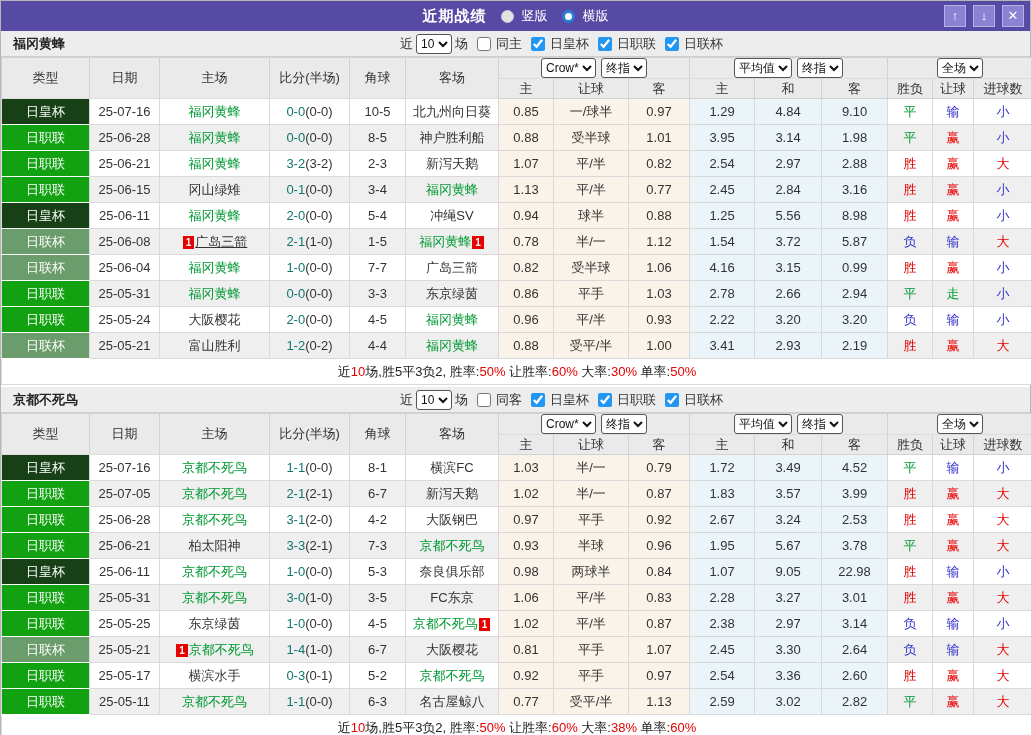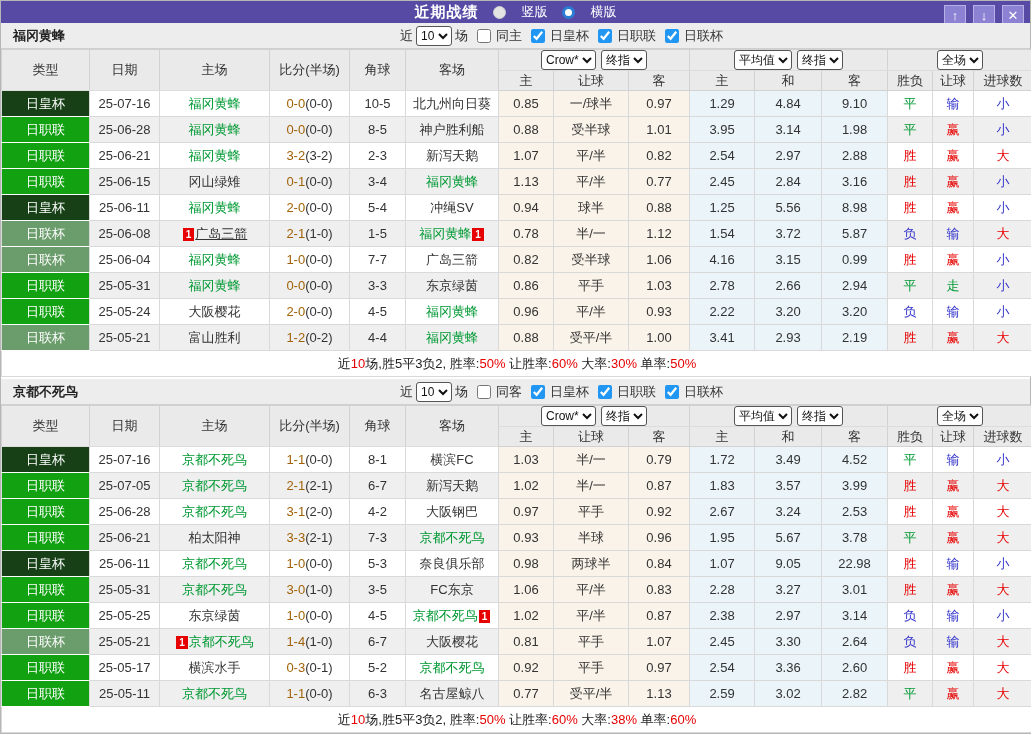--- a/index.html
+++ b/index.html
@@ -4,26 +4,26 @@
 <style>
   * { box-sizing: border-box; margin: 0; padding: 0; }
   body {
     font-family: "Liberation Sans", "DejaVu Sans", sans-serif;
     background: #fff; width: 1031px;
   }
   .wrap { width: 1031px; border: 1px solid #b6b6b6; background: #fff; }
 
   
   .titlebar {
-    position: relative; height: 22px; background: #574aa5;
+    position: relative; height: 30px; background: #574aa5;
     display: flex; align-items: center; justify-content: center;
   }
   .titlebar .title { color: #fff; font-weight: bold; font-size: 15px; letter-spacing: 1px; }
   .radio-group { display: flex; align-items: center; margin-left: 14px; gap: 14px; }
-  .radio-item { display: flex; align-items: center; gap: 16px; cursor: pointer; }
+  .radio-item { display: flex; align-items: center; gap: 8px; cursor: pointer; }
   .radio-item .rlabel { color: #fff; font-size: 13px; }
   .r-dot { width: 13px; height: 13px; border-radius: 50%; background: #e3e3e3; border: 1px solid #cfcfcf; }
   .r-ring { width: 13px; height: 13px; border-radius: 50%; background: #fff; border: 3px solid #2b7cd3; }
   .win-btns { position: absolute; right: 6px; top: 4px; display: flex; gap: 7px; }
   .win-btn {
     width: 22px; height: 22px; background: #8b82d4; border: 1px solid #b7b0e6;
     color: #fff; font-size: 13px; font-weight: bold; line-height: 20px; text-align: center;
     cursor: pointer; user-select: none;
   }
 
@@ -61,21 +61,21 @@
     color: #333; height: 26px; padding: 0 2px; background: #fff; overflow: hidden; white-space: nowrap;
   }
   tbody tr:nth-child(even) td { background: #efefef; }
   tbody td.cream { background: #faf3e9 !important; }
   tbody td.blu { background: #eaf4f9 !important; }
   tbody td.lg { color: #fff; border-bottom: 1px solid #fff; }
   .lg-e { background: #174017 !important; }
   .lg-j { background: #11a111 !important; }
   .lg-l { background: #6b9c6b !important; }
 
-  .sc { color: #a16207; }
+  .sc { color: #0f766e; }
   .hf { color: #333; }
   .c-r { color: #e60000; }
   .c-g { color: #009933; }
   .c-b { color: #3333cc; }
   .self { color: #009933; }
   .ulink { text-decoration: underline; cursor: pointer; }
   .badge {
     display: inline-block; background: #e60000; color: #fff; font-size: 10px;
     line-height: 13px; padding: 0 3px; margin: 0 1px; font-weight: bold;
   }

